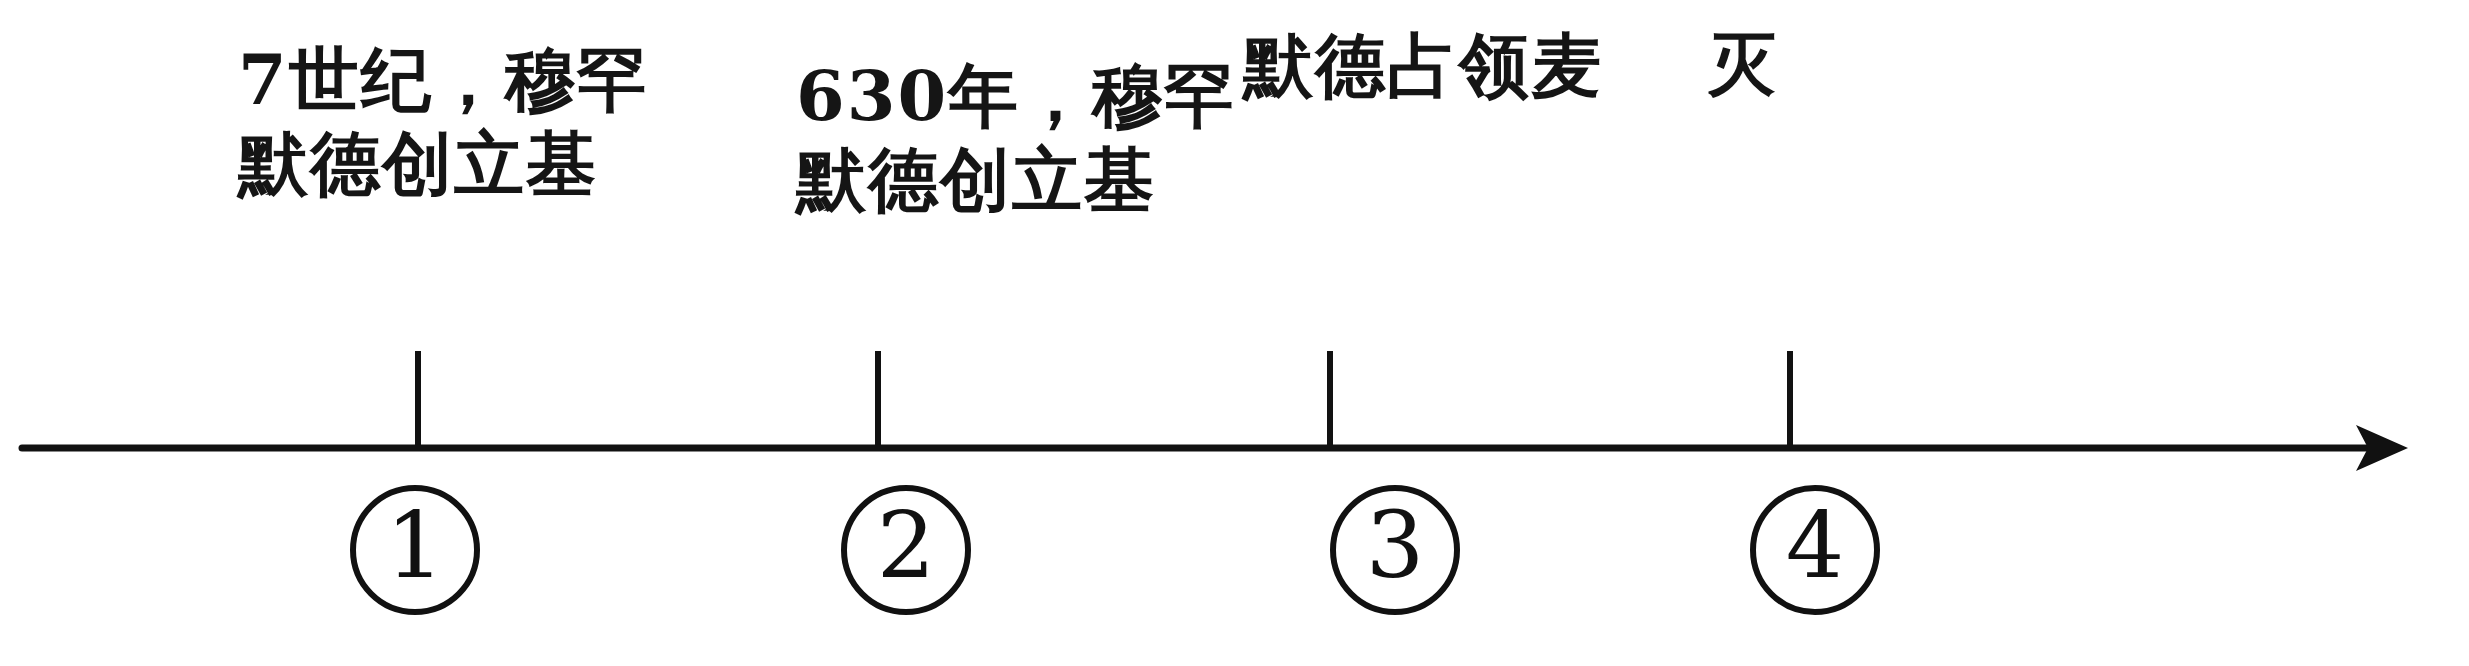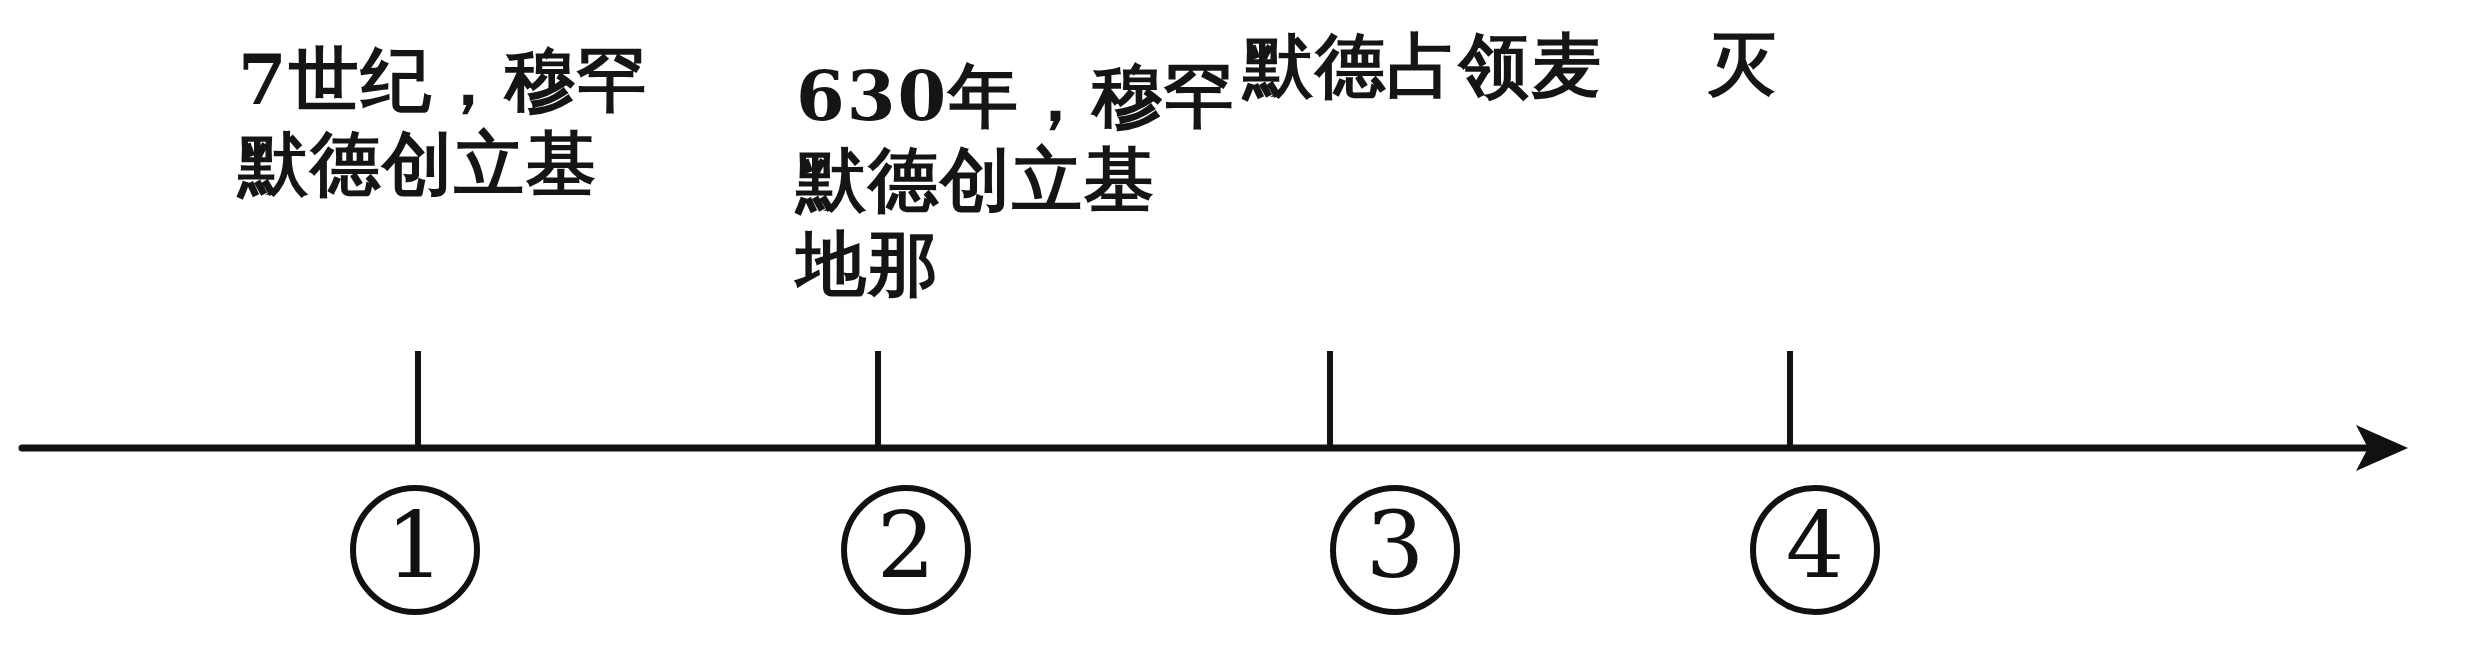--- a/index.html
+++ b/index.html
@@ -71,21 +71,20 @@
 </svg>
 
 <div class="event-label" style="left:238px; top:38px;">
   <span class="line">7世纪，穆罕</span>
   <span class="line">默德创立基</span>
 </div>
 
 <div class="event-label" style="left:796px; top:42px;margin-top:12px;">
   <span class="line">630年，穆罕</span>
   <span class="line">默德创立基</span>
-  <span class="line">地那</span>
 </div>
 
 <div class="event-label" style="left:1243px; top:24px;">
   <span class="line">默德占领麦</span>
 </div>
 
 <div class="event-label" style="left:1706px; top:22px;">
   <span class="line">灭</span>
 </div>
 

